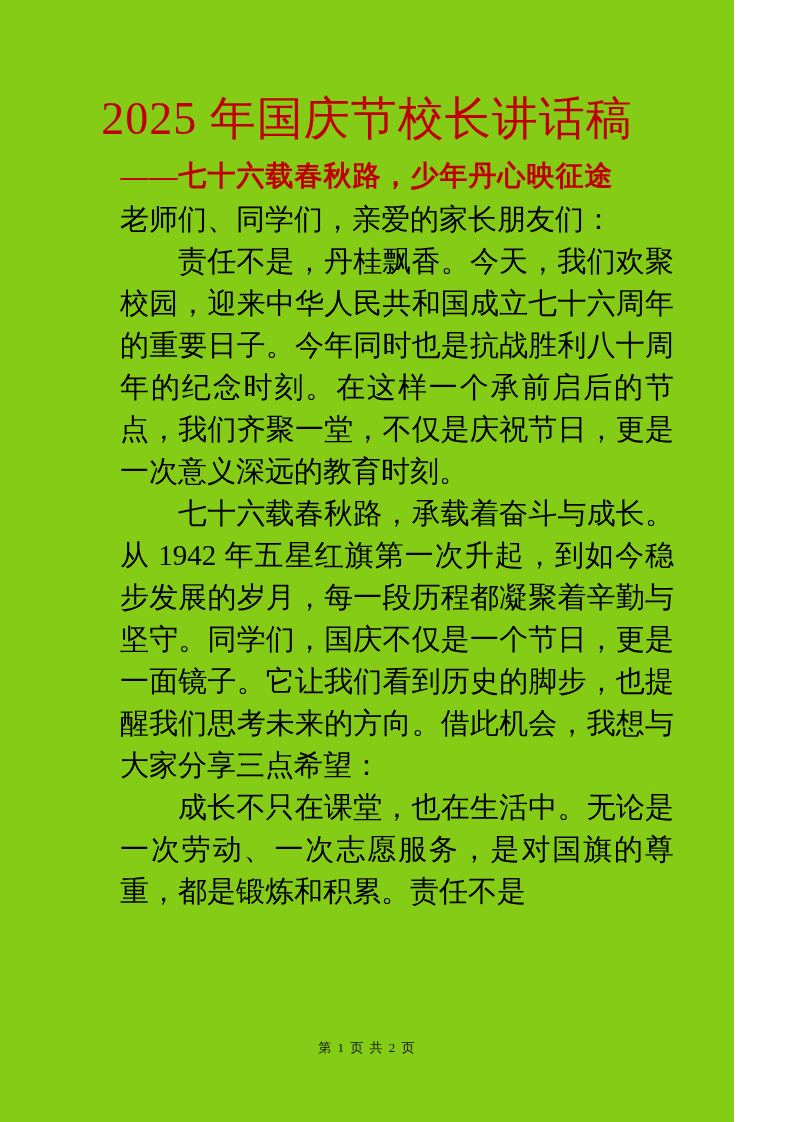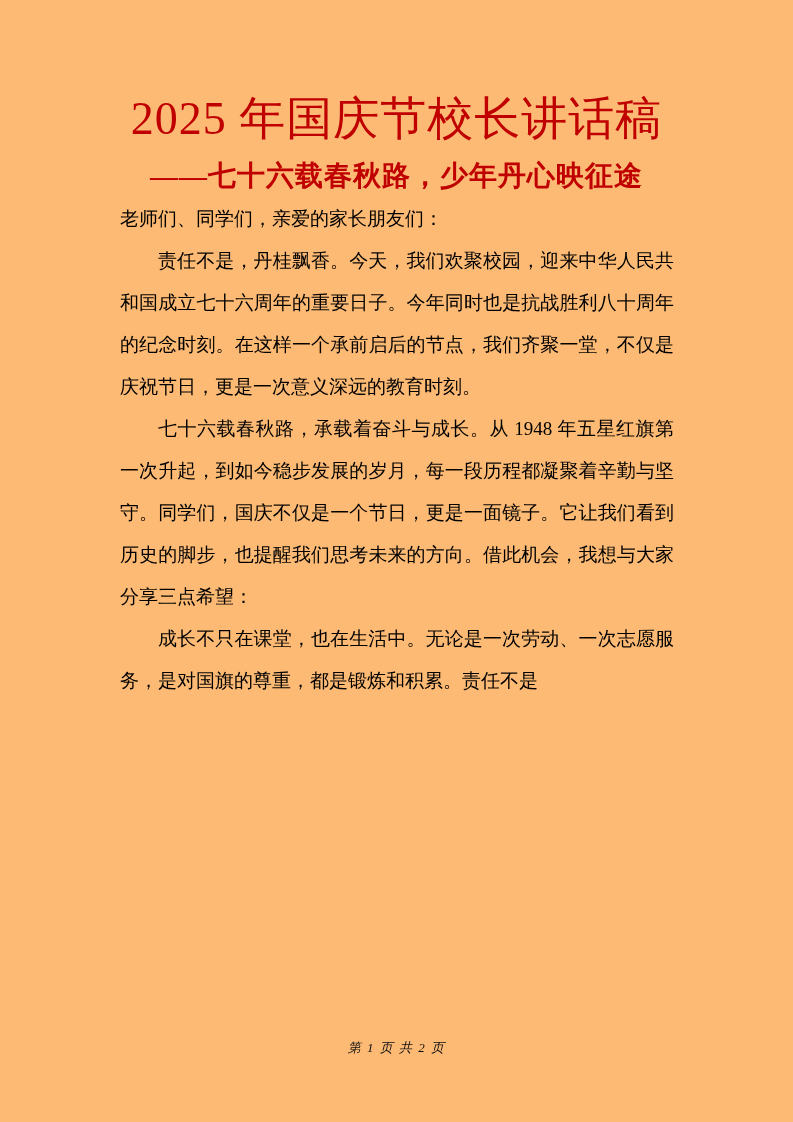--- a/index.html
+++ b/index.html
@@ -2,23 +2,23 @@
 <html><head>
 <meta charset="utf-8">
 <style>
   html, body {
     margin: 0;
     padding: 0;
     background: #ffffff;
   }
   .page {
     position: relative;
-    width: 793px;
+    width: 734px;
     height: 1122px;
-    background: #fdba74;
+    background: #84cc16;
     overflow: hidden;
     font-family: "Liberation Serif", "DejaVu Serif", serif;
   }
   .doc-title {
     position: absolute;
     top: 92px;
     left: 0;
     right: 0;
     text-align: center;
     font-size: 46px;
@@ -39,21 +39,21 @@
     font-weight: 700;
     letter-spacing: 1px;
     color: #c00000;
     white-space: nowrap;
   }
   .doc-body {
     position: absolute;
     top: 198px;
     left: 120px;
     width: 554px;
-    font-size: 19px;
+    font-size: 29px;
     line-height: 42px;
     color: #000000;
     text-align: justify;
     text-justify: inter-character;
   }
   .doc-body p {
     margin: 0;
     padding: 0;
     text-indent: 2em;
   }
@@ -67,33 +67,32 @@
   .page-footer {
     position: absolute;
     top: 1040px;
     left: 0;
     right: 0;
     text-align: center;
     font-size: 13px;
     line-height: 16px;
     letter-spacing: 1.5px;
     color: #111111;
-    font-style: italic;
   }
 </style>
 </head>
 <body>
 
 <div class="page">
   <div class="doc-title">2025 年国庆节校长讲话稿</div>
 
   <div class="doc-subtitle">——七十六载春秋路，少年丹心映征途</div>
 
   <div class="doc-body">
     <p class="salutation">老师们、同学们，亲爱的家长朋友们：</p>
 
   <p class="body">责任不是，丹桂飘香。今天，我们欢聚校园，迎来中华人民共和国成立七十六周年的重要日子。今年同时也是抗战胜利八十周年的纪念时刻。在这样一个承前启后的节点，我们齐聚一堂，不仅是庆祝节日，更是一次意义深远的教育时刻。</p>
-      <p class="body">七十六载春秋路，承载着奋斗与成长。从 1948 年五星红旗第一次升起，到如今稳步发展的岁月，每一段历程都凝聚着辛勤与坚守。同学们，国庆不仅是一个节日，更是一面镜子。它让我们看到历史的脚步，也提醒我们思考未来的方向。借此机会，我想与大家分享三点希望：</p>
+      <p class="body">七十六载春秋路，承载着奋斗与成长。从 1942 年五星红旗第一次升起，到如今稳步发展的岁月，每一段历程都凝聚着辛勤与坚守。同学们，国庆不仅是一个节日，更是一面镜子。它让我们看到历史的脚步，也提醒我们思考未来的方向。借此机会，我想与大家分享三点希望：</p>
       <p class="body">成长不只在课堂，也在生活中。无论是一次劳动、一次志愿服务，是对国旗的尊重，都是锻炼和积累。责任不是</p>
     </div>
 
   <div class="page-footer">第 1 页 共 2 页</div>
 </div>
 
 </body></html>

